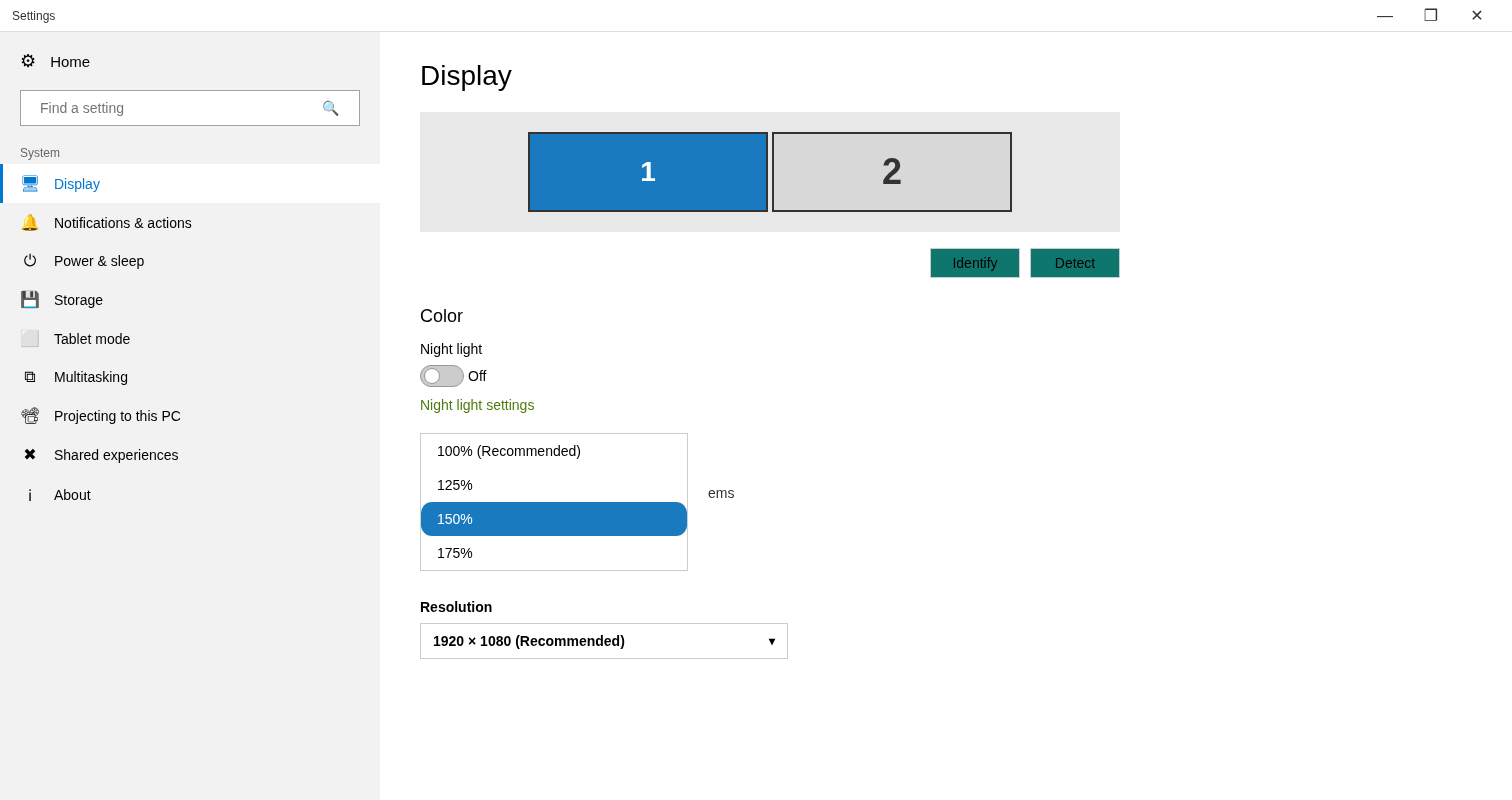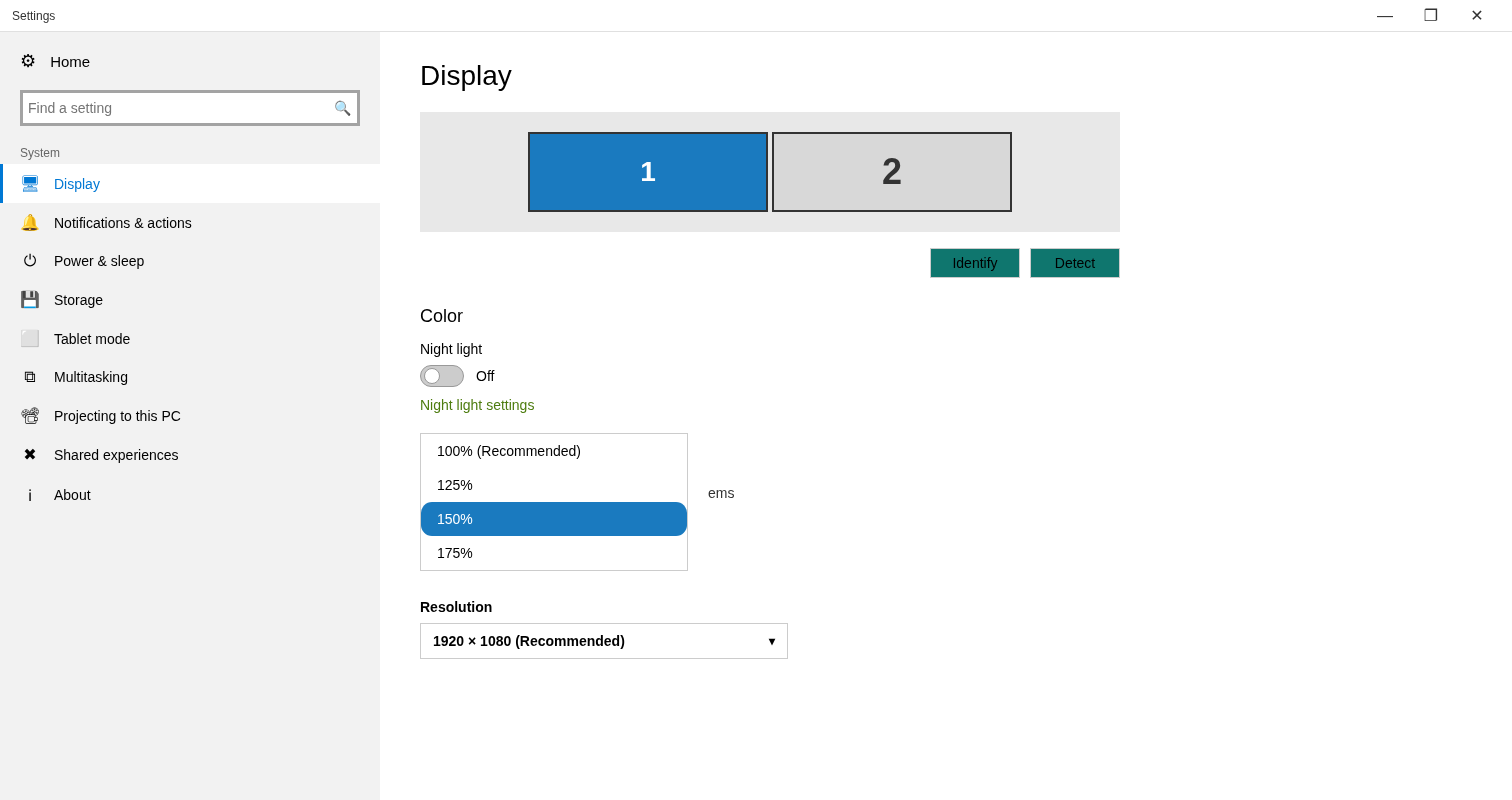--- a/index.html
+++ b/index.html
@@ -71,23 +71,23 @@
       font-size: 15px;
     }
     .sidebar-home-icon {
       font-size: 18px;
     }
     .search-box {
       margin: 8px 20px 12px 20px;
       display: flex;
       align-items: center;
       background: #fff;
-      border: 3px solid #a3a3a3;
+      border: 1px solid #a3a3a3;
       height: 36px;
-      padding: 0 5px;
+      padding: 0 19px;
     }
     .search-input {
       flex: 1;
       border: none;
       outline: none;
       font-size: 14px;
       background: transparent;
     }
     .search-icon {
       color: #555;
@@ -201,21 +201,21 @@
 
     .setting-label {
       font-size: 14px;
       margin-bottom: 8px;
     }
 
     
     .toggle-row {
       display: flex;
       align-items: center;
-      gap: 12px;
+      gap: 4px;
       margin-bottom: 10px;
     }
     .toggle {
       width: 44px;
       height: 22px;
       background: #ccc;
       border-radius: 11px;
       position: relative;
       cursor: pointer;
       border: 1px solid #999;

